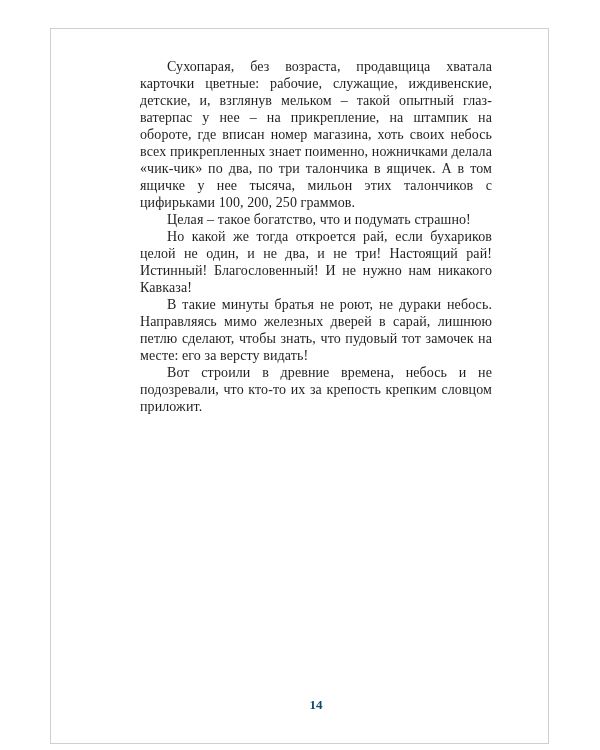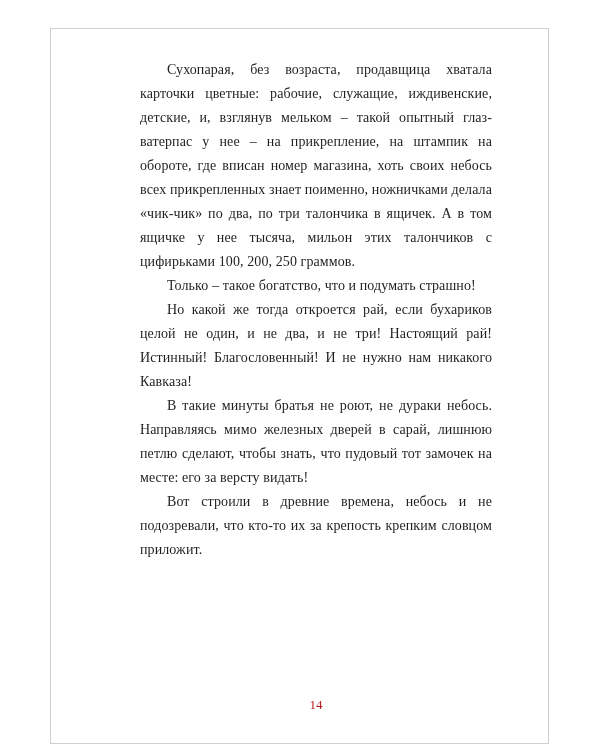--- a/index.html
+++ b/index.html
@@ -24,47 +24,48 @@
     border: 1px solid #cfcfcf;
     box-sizing: border-box;
     pointer-events: none;
   }
   .text-block {
     position: absolute;
     left: 140px;
     top: 58px;
     width: 352px;
     font-size: 14px;
-    line-height: 24px;
+    line-height: 17px;
     text-align: justify;
     letter-spacing: 0.1px;
   }
   .text-block p {
     margin: 0;
     padding: 0;
     text-indent: 27px;
     hyphens: auto;
     -webkit-hyphens: auto;
   }
   .page-number {
     position: absolute;
     top: 697px;
     left: 140px;
     width: 352px;
     text-align: center;
     font-size: 13px;
-    color: #b91c1c;
+    color: #0c4a6e;
+    font-weight: bold;
   }
 </style>
 </head>
 <body>
 
 <div class="scan-frame"></div>
 
 <div class="text-block">
   <p>Сухопарая, без возраста, продавщица хватала карточки цветные: рабочие, служащие, иждивенские, детские, и, взглянув мельком – такой опытный глаз-ватерпас у нее – на прикрепление, на штампик на обороте, где вписан номер магазина, хоть своих небось всех прикрепленных знает поименно, ножничками делала «чик-чик» по два, по три талончика в ящичек. А в том ящичке у нее тысяча, мильон этих талончиков с цифирьками 100, 200, 250 граммов.</p>
-  <p>Только – такое богатство, что и подумать страшно!</p>
+  <p>Целая – такое богатство, что и подумать страшно!</p>
   <p>Но какой же тогда откроется рай, если бухариков целой не один, и не два, и не три! Настоящий рай! Истинный! Благословенный! И не нужно нам никакого Кавказа!</p>
   <p>В такие минуты братья не роют, не дураки небось. Направляясь мимо железных дверей в сарай, лишнюю петлю сделают, чтобы знать, что пудовый тот замочек на месте: его за версту видать!</p>
   <p>Вот строили в древние времена, небось и не подозревали, что кто-то их за крепость крепким словцом приложит.</p>
 </div>
 
 <div class="page-number">14</div>
 
 </body></html>

